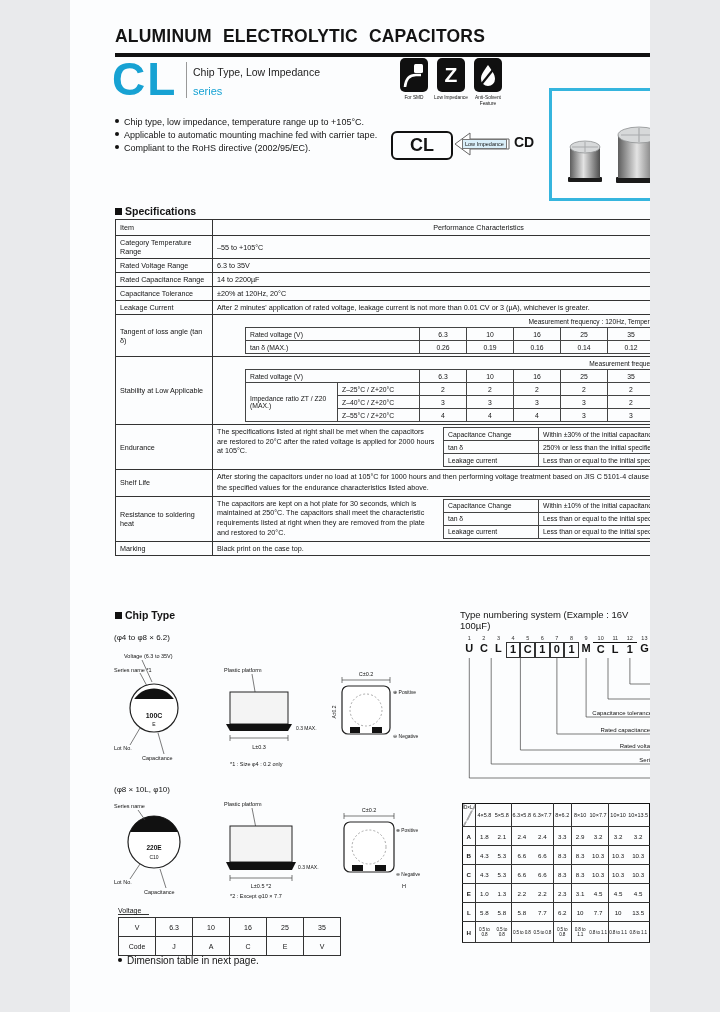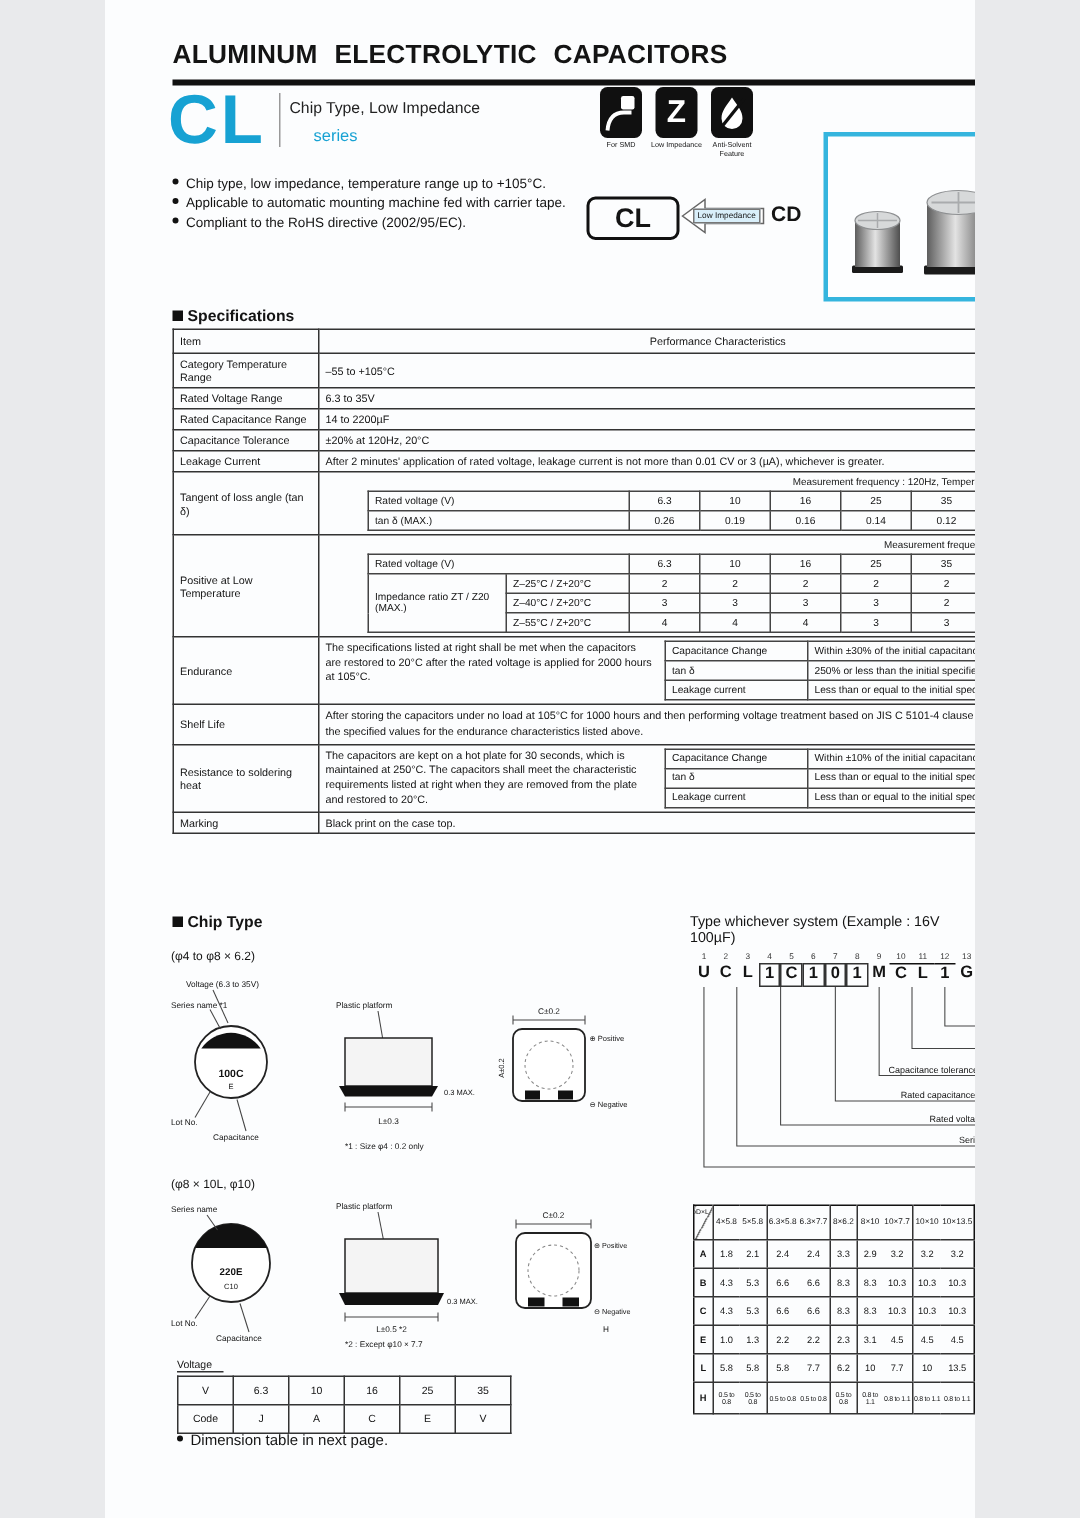--- a/index.html
+++ b/index.html
@@ -86,21 +86,21 @@
 
 <div class="page">
 
   <div class="abs title" style="left:45px;top:26px;">ALUMINUM ELECTROLYTIC CAPACITORS</div>
   <div class="abs logo" style="left:545px;top:30px;width:130px;text-align:right;">nichicon</div>
   <div class="abs rule" style="left:45px;top:53px;width:630px;height:3.5px;"></div>
 
   <div class="abs clbig" style="left:42px;top:56px;">CL</div>
   <div class="abs" style="left:116px;top:62px;width:1px;height:36px;background:#999;"></div>
   <div class="abs subtitle" style="left:123px;top:66px;">Chip Type, Low Impedance</div>
-  <div class="abs seriesword" style="left:123px;top:85px;margin-left:16px;">series</div>
+  <div class="abs seriesword" style="left:123px;top:85px;">series</div>
 
   <div class="abs ficon" style="left:330px;top:58px;">
     <svg width="22" height="28" viewBox="0 0 22 28">
       <rect x="11" y="3" width="9" height="9" rx="1.5" fill="#fff"></rect>
       <path d="M2,26 Q3,14 13,14 L18,14" stroke="#fff" stroke-width="2.6" fill="none"></path>
     </svg>
   </div>
   <div class="abs ficon" style="left:367px;top:58px;">
     <span class="zglyph">Z</span>
   </div>
@@ -222,21 +222,21 @@
                   <td>0.16</td>
                   <td>0.14</td>
                   <td>0.12</td>
                 </tr>
               </tbody>
             </table>
         </td>
       </tr>
 
       <tr>
-        <td class="itm">Positive at Low Temperature</td>
+        <td class="itm">Stability at Low Applicable</td>
         <td>
           <div class="note">Measurement frequency : 120Hz</div>
           <table class="inner" id="stTbl" style="width:410px;">
               <colgroup>
                 <col style="width:92px">
                 <col style="width:82px">
                 <col>
                 <col>
                 <col>
                 <col>
@@ -347,21 +347,21 @@
       <tr>
         <td class="itm">Marking</td>
         <td>Black print on the case top.</td>
       </tr>
     </tbody>
   </table>
 
   <div class="abs sect" style="left:45px;top:609px;">
     <span class="sq"></span><span>Chip Type</span>
   </div>
-  <div class="abs tn-title" style="left:390px;top:609px;">Type whichever system  (Example : 16V 100µF)</div>
+  <div class="abs tn-title" style="left:390px;top:609px;">Type numbering system  (Example : 16V 100µF)</div>
 
   <svg class="abs" style="left:42px;top:628px;" width="312" height="152" viewBox="0 0 312 152">
     <text x="2" y="12" font-size="8">(φ4 to φ8 × 6.2)</text>
     <text x="12" y="30" font-size="5.5">Voltage (6.3 to 35V)</text>
     <text x="2" y="44" font-size="5.5">Series name *1</text>
     <circle cx="42" cy="80" r="24" fill="#fff" stroke="#222" stroke-width="1.2"></circle>
     <path d="M22.2,71 A24,24 0 0 1 61.8,71 Z" fill="#111"></path>
     <text x="42" y="90" font-size="7" font-weight="bold" text-anchor="middle">100C</text>
     <text x="42" y="98" font-size="5" text-anchor="middle">E</text>
     <line x1="28" y1="45" x2="35" y2="58" class="dline"></line>

